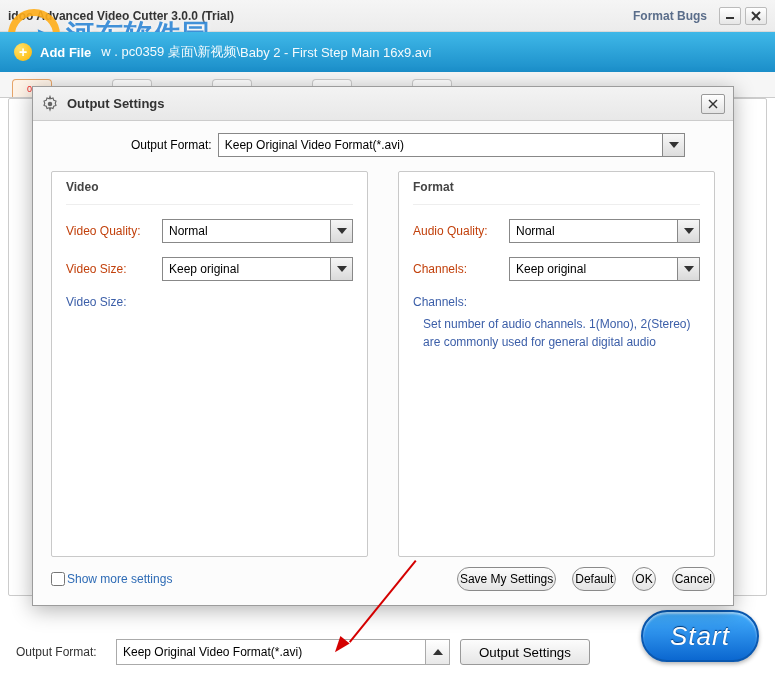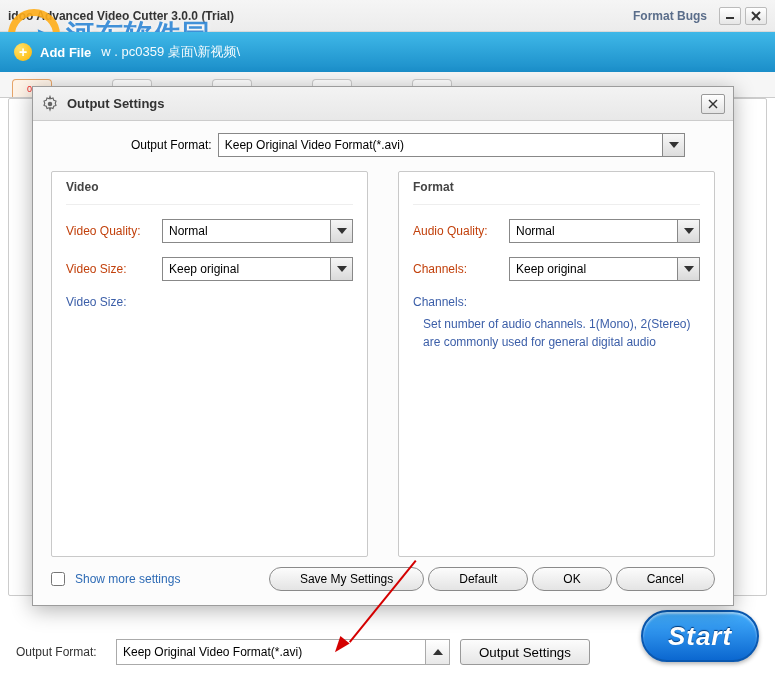--- a/index.html
+++ b/index.html
@@ -29,21 +29,21 @@
 .tabsrow .tabstub.active { background: #fff4e8; border-color: #e6a56a; }
 
 
 .bottom { position: absolute; left: 0; right: 0; bottom: 10px; padding: 8px 16px; }
 .brow { display: flex; align-items: center; height: 32px; margin-top: 4px; }
 .brow label { width: 100px; color: #333; }
 .brow .field { flex: 1; height: 26px; border: 1px solid #aaa; background: #fff; padding: 0 6px; display: flex; align-items: center; position: relative; }
 .brow .dropbtn { width: 24px; height: 26px; border: 1px solid #aaa; border-left: none; background: linear-gradient(#fff,#e8e8e8); display: flex; align-items: center; justify-content: center; cursor: pointer; }
 .brow .opbtn { height: 26px; padding: 0 18px; border: 1px solid #999; border-radius: 3px; background: linear-gradient(#fcfcfc,#e6e6e6); margin-left: 10px; cursor: pointer; }
 .starticon { position:absolute; right: 16px; bottom: 14px; width: 118px; height: 52px; border-radius: 26px; background: linear-gradient(#45b0ff,#0b67d0); border: 2px solid #0a58b0; box-shadow: inset 0 2px 2px rgba(255,255,255,.5), 0 2px 4px rgba(0,0,0,.3); display: flex; align-items: center; justify-content: center; cursor: pointer; }
-.starticon span { color: #fff; font-size: 26px; font-weight: bold; font-style: italic; text-shadow: 0 -1px 1px #003a7a; letter-spacing: 1px;}
+.starticon span { color: #fff; font-size: 26px; font-weight: normal; font-style: italic; text-shadow: 0 -1px 1px #003a7a; letter-spacing: 1px;}
 .folder-icns { position:absolute; right: 6px; display:flex; gap:6px; }
 .folder-icns span { color:#1a7dc7; cursor:pointer; }
 
 
 .arrow-line { position: absolute; left: 415px; top: 560px; width: 2px; height: 105px; background: #d40000; transform: rotate(39deg); transform-origin: top left; z-index: 50; }
 .arrow-head { position: absolute; left: 332px; top: 640px; width: 0; height: 0; border-right: 16px solid #d40000; border-top: 6px solid transparent; border-bottom: 6px solid transparent; transform: rotate(-51deg); z-index: 50;}
 
 
 .modal { position: absolute; left: 32px; top: 86px; width: 702px; height: 520px; background: #fcfcfc; border: 1px solid #9c9c9c; box-shadow: 0 4px 20px rgba(0,0,0,.3); z-index: 40; display: flex; flex-direction: column; }
 .modal-hdr { height: 34px; background: linear-gradient(#f3f3f3,#e8e8e8); border-bottom: 1px solid #ccc; display: flex; align-items: center; padding: 0 8px; }
@@ -61,24 +61,24 @@
 .panel { flex: 1; border: 1px solid #c9c9c9; border-radius: 2px; padding: 0 14px 10px; background: #fff; }
 .panel-title { font-weight: bold; color: #444; padding: 8px 0 10px; border-bottom: 1px solid #eee; margin-bottom: 14px; }
 .prow { display: flex; align-items: center; margin-bottom: 14px; }
 .prow label { width: 96px; font-weight: normal; color: #c2410c; }
 .prow .psel { flex: 1; height: 24px; border: 1px solid #888; background: #fff; padding: 0 6px; display: flex; align-items: center; }
 .prow .pselbtn { width: 22px; height: 24px; border: 1px solid #888; border-left: none; background: linear-gradient(#f6f6f6,#dadada); cursor: pointer; display:flex; align-items:center; justify-content:center;}
 .hint-title { color: #3b5ea8; font-size: 12px; margin-top: 4px; margin-bottom: 6px; }
 .hint-text { color: #3b5ea8; font-size: 12px; line-height: 1.5; padding-left: 10px; }
 
 .modal-ftr { height: 42px; border-top: 0; display: flex; align-items: center; padding: 0 18px 10px; }
-.modal-ftr .chk { display: flex; align-items: flex-end; gap: 10px; color: #2e6bb5; }
+.modal-ftr .chk { display: flex; align-items: flex-end; gap: 2px; color: #2e6bb5; }
 .modal-ftr .chk input { width:14px; height:14px; }
 .modal-ftr .spacer { flex: 1; }
-.mbtn { height: 24px; padding: 0 30px; border: 1px solid #8a8a8a; border-radius: 12px; background: linear-gradient(#fcfcfc,#e4e4e4); margin-left: 4px; cursor: pointer; font-size: 12px; }
+.mbtn { height: 24px; padding: 0 2px; border: 1px solid #8a8a8a; border-radius: 12px; background: linear-gradient(#fcfcfc,#e4e4e4); margin-left: 16px; cursor: pointer; font-size: 12px; }
 
 .tri-down { width:0; height:0; border-left:5px solid transparent; border-right:5px solid transparent; border-top:6px solid #333; }
 .tri-up { width:0; height:0; border-left:5px solid transparent; border-right:5px solid transparent; border-bottom:6px solid #333; }
 
 .content-bg { position:absolute; left:8px; right:8px; top:98px; bottom:90px; border:1px solid #ccc; background:#fff; border-radius:2px; }
 </style>
 </head>
 <body>
 
 <div class="wm">
@@ -101,20 +101,21 @@
         <line x1="1" y1="1" x2="9" y2="9" stroke="#333" stroke-width="2"></line>
         <line x1="9" y1="1" x2="1" y2="9" stroke="#333" stroke-width="2"></line>
       </svg>
   </div>
 </div>
 
 <div class="addfilebar">
   <div class="plus">+</div>
   <span class="af-label">Add File</span>
   <span class="af-path">w . pc0359 桌面\新视频\</span>
+  <span class="af-path">Baby 2 - First Step Main 16x9.avi</span>
 </div>
 
 <div class="tabsrow">
   <div class="tabstub active">
       <span style="color:#e22;font-size:9px;">01</span>
     </div>
   <div class="tabstub"></div>
   <div class="tabstub"></div>
   <div class="tabstub"></div>
   <div class="tabstub"></div>

